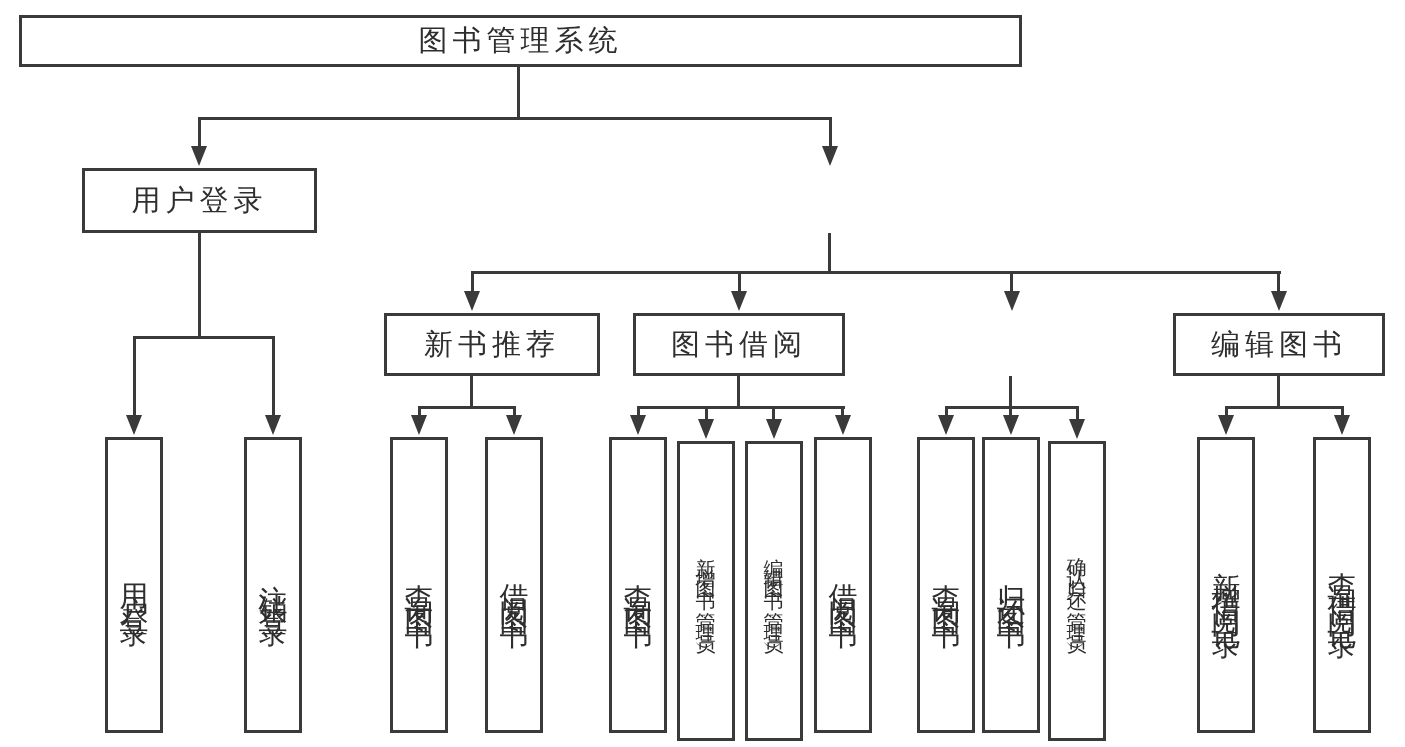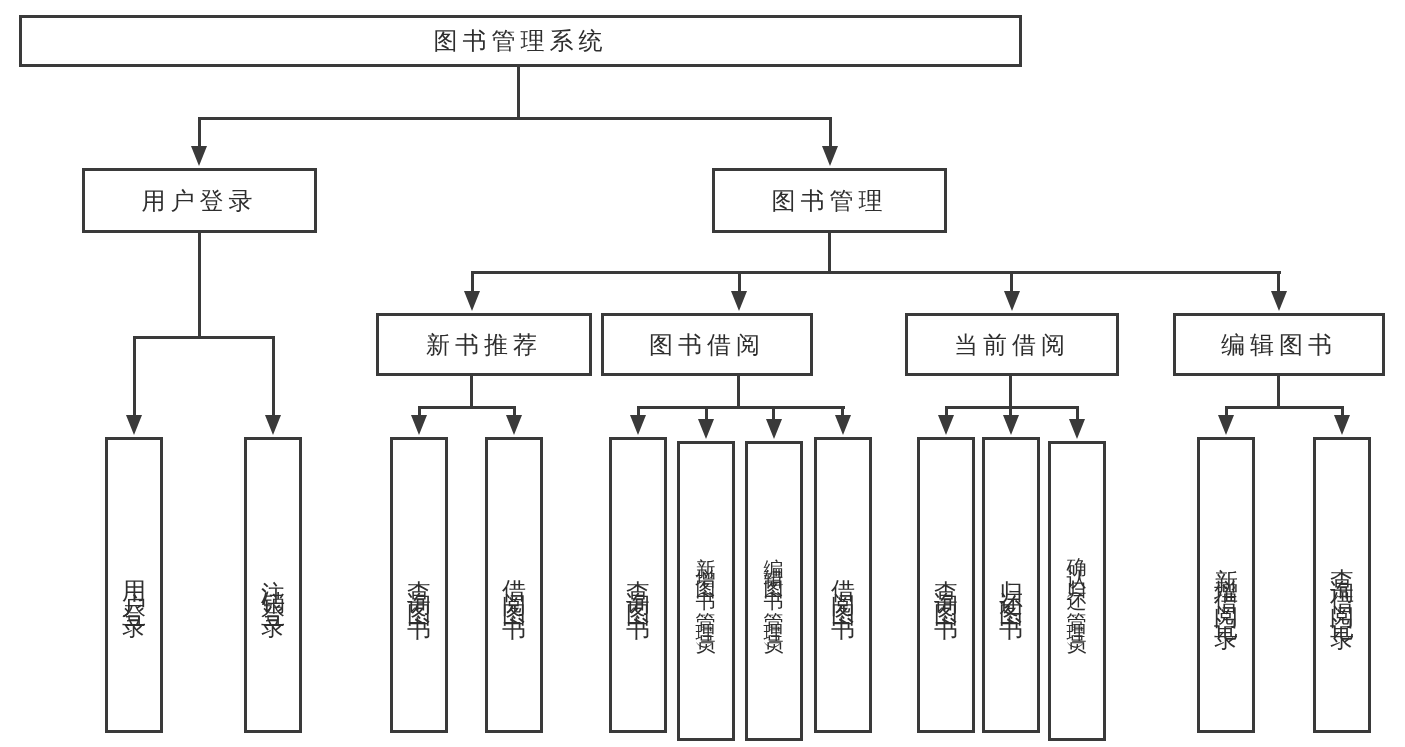--- a/index.html
+++ b/index.html
@@ -6,21 +6,21 @@
   .stage{
     position:relative;width:1405px;height:747px;overflow:hidden;
     background:var(--background,#fff);
     font-family:"Liberation Sans","DejaVu Sans",sans-serif;
     color:var(--text,#2e2e2e);
   }
   .box{
     position:absolute;box-sizing:border-box;background:#fff;
     border:3px solid var(--line,#3a3a3a);
     display:flex;align-items:center;justify-content:center;
-    font-size:24px;color:var(--text,#2e2e2e);
+    font-size:29px;color:var(--text,#2e2e2e);
   }
   .hbox{letter-spacing:5px;}
   .vbox{
     writing-mode:vertical-rl;
     letter-spacing:12px;
     line-height:1;
   }
   .vbox.tight{letter-spacing:11px;font-size:20px;}
   .seg{position:absolute;background:var(--line,#3a3a3a);}
   .ahead{
@@ -44,21 +44,20 @@
   <div>
     <div class="seg" style="left:517px;top:67px;width:3px;height:52px"></div>
     <div class="seg" style="left:198px;top:117px;width:634px;height:3px"></div>
     <div class="seg" style="left:198px;top:117px;width:3px;height:31px"></div>
     <div class="ahead" style="left:191px;top:146px"></div>
     <div class="seg" style="left:829px;top:117px;width:3px;height:31px"></div>
     <div class="ahead" style="left:822px;top:146px"></div>
   </div>
 
   <div class="box hbox" style="left:82px;top:168px;width:235px;height:65px">用户登录</div>
-  <div class="box hbox" style="left:712px;top:168px;width:235px;height:65px">图书管理</div>
 
   <div>
     <div class="seg" style="left:198px;top:233px;width:3px;height:104px"></div>
     <div class="seg" style="left:133px;top:336px;width:142px;height:3px"></div>
     <div class="seg" style="left:133px;top:336px;width:3px;height:81px"></div>
     <div class="ahead" style="left:126px;top:415px"></div>
     <div class="seg" style="left:272px;top:336px;width:3px;height:81px"></div>
     <div class="ahead" style="left:265px;top:415px"></div>
   </div>
 
@@ -68,23 +67,22 @@
     <div class="seg" style="left:471px;top:271px;width:3px;height:22px"></div>
     <div class="ahead" style="left:464px;top:291px"></div>
     <div class="seg" style="left:738px;top:271px;width:3px;height:22px"></div>
     <div class="ahead" style="left:731px;top:291px"></div>
     <div class="seg" style="left:1010px;top:271px;width:3px;height:22px"></div>
     <div class="ahead" style="left:1004px;top:291px"></div>
     <div class="seg" style="left:1277px;top:271px;width:3px;height:22px"></div>
     <div class="ahead" style="left:1271px;top:291px"></div>
   </div>
 
-  <div class="box hbox" style="left:376px;top:313px;width:216px;height:63px">新书推荐</div>
-  <div class="box hbox" style="left:601px;top:313px;width:212px;height:63px">图书借阅</div>
-  <div class="box hbox" style="left:905px;top:313px;width:214px;height:63px">当前借阅</div>
+  <div class="box hbox" style="left:384px;top:313px;width:216px;height:63px">新书推荐</div>
+  <div class="box hbox" style="left:633px;top:313px;width:212px;height:63px">图书借阅</div>
   <div class="box hbox" style="left:1173px;top:313px;width:212px;height:63px">编辑图书</div>
 
   <div>
     <div class="seg" style="left:470px;top:376px;width:3px;height:31px"></div>
     <div class="seg" style="left:418px;top:406px;width:98px;height:3px"></div>
     <div class="seg" style="left:418px;top:406px;width:3px;height:11px"></div>
     <div class="ahead" style="left:411px;top:415px"></div>
     <div class="seg" style="left:513px;top:406px;width:3px;height:11px"></div>
     <div class="ahead" style="left:506px;top:415px"></div>
   </div>

